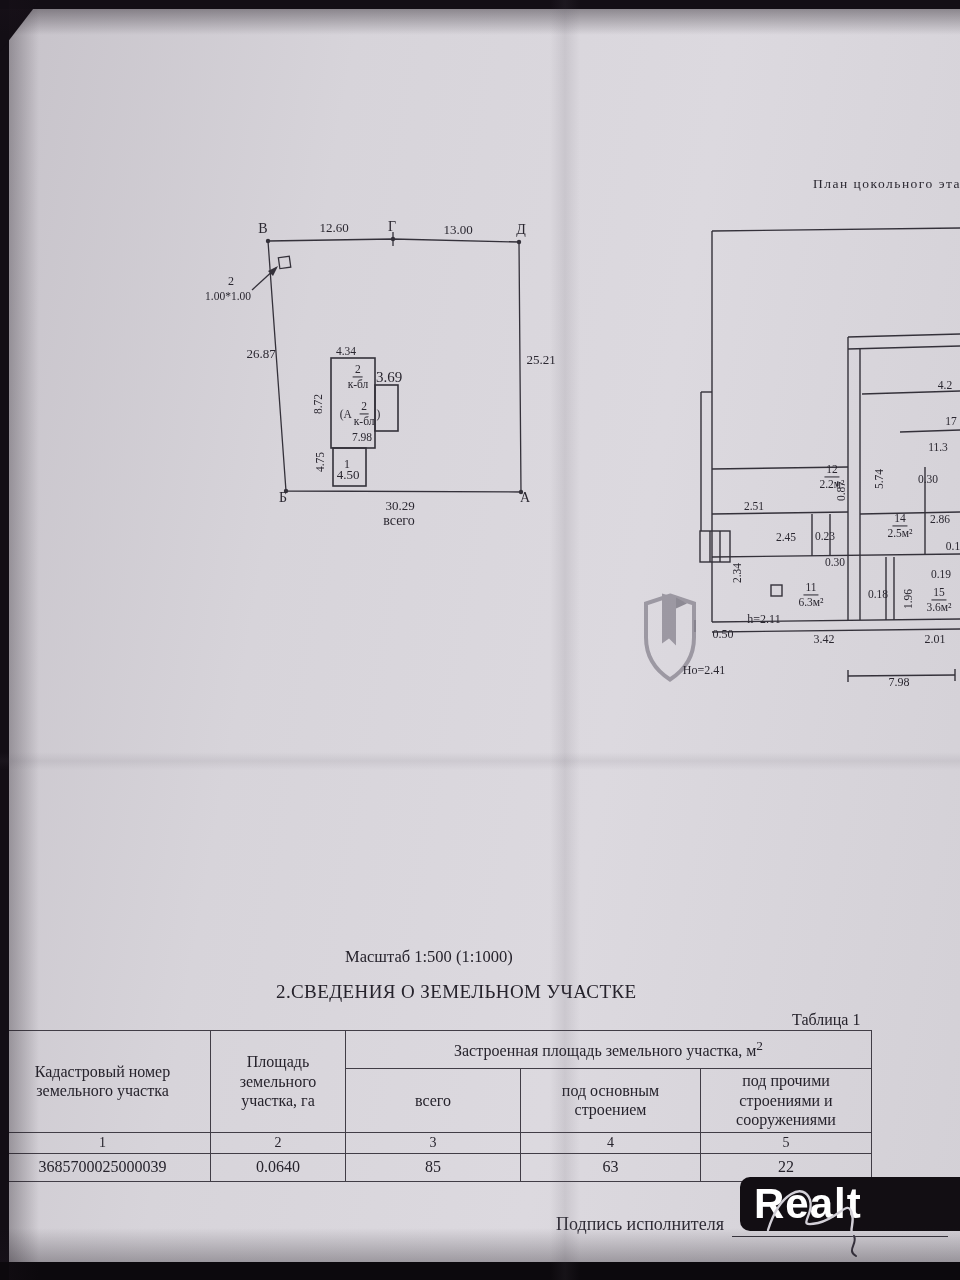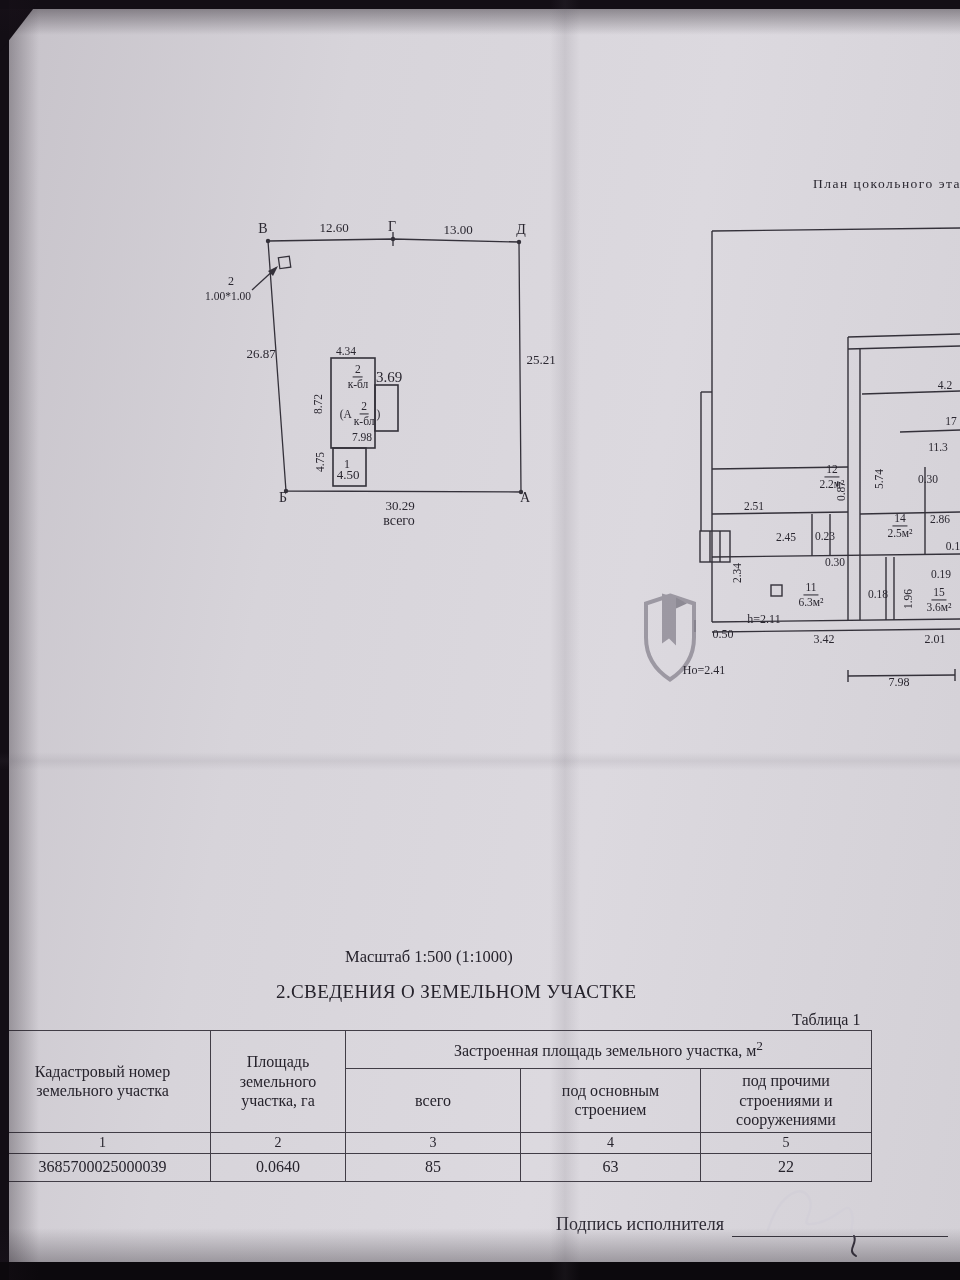--- a/index.html
+++ b/index.html
@@ -251,20 +251,23 @@
         <td>85</td>
         <td>63</td>
         <td>22</td>
       </tr>
     </tbody>
   </table>
 
   <div class="sig-label">Подпись исполнителя</div>
   <div class="sig-line"></div>
 
+  <div class="realt-badge">
+    <span class="realt-text">Realt</span>
+  </div>
 
   <svg class="signature" viewBox="0 0 200 80">
     <path d="M8,52 C20,14 44,4 50,22 C55,38 34,50 58,45 C80,40 88,20 92,36 C95,46 88,52 94,58" fill="none" stroke="#d3d0d8" stroke-width="2.4" stroke-linecap="round"></path>
     <path d="M94,58 C98,66 86,72 96,78" fill="none" stroke="#3a3642" stroke-width="2" stroke-linecap="round"></path>
   </svg>
 
   <div class="strip strip-top"></div>
   <div class="strip strip-left"></div>
   <div class="strip strip-bottom"></div>
   <div class="corner-tl"></div>

